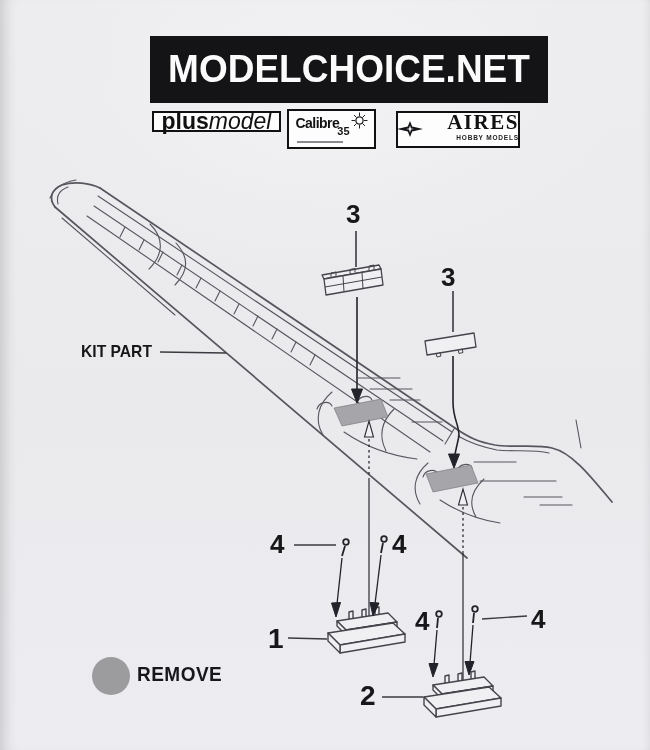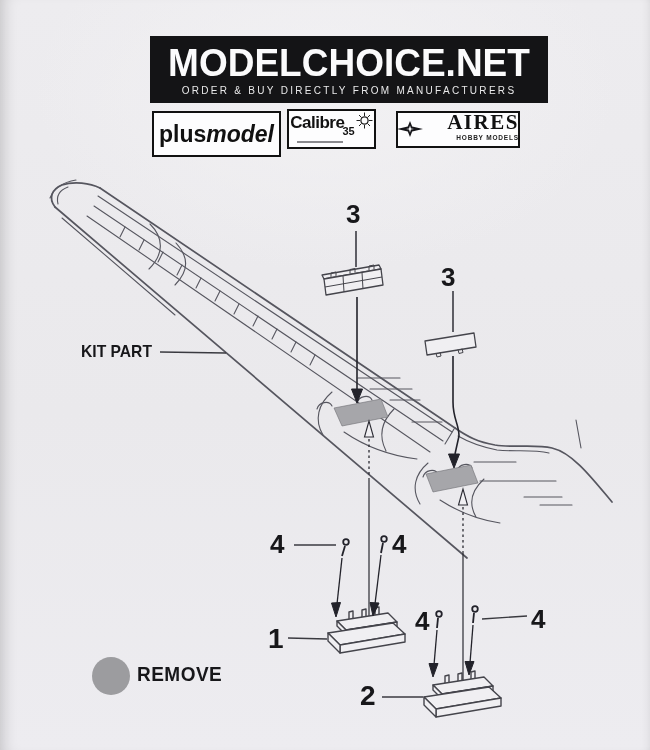--- a/index.html
+++ b/index.html
@@ -16,26 +16,26 @@
     position:absolute; left:150px; top:36px; width:398px; height:67px;
     background:#141416; color:#fbfbfc; text-align:center;
     display:flex; flex-direction:column; justify-content:center;
   }
   .banner .title { font-size:37px; font-weight:800; letter-spacing:0px; line-height:40px; transform:scaleY(1.04); }
   .banner .subtitle { font-size:10px; font-weight:400; letter-spacing:2.3px; color:#e9e9ea; margin-top:1px; }
   .logo-box {
     position:absolute; background:#fdfdfe; border:2.5px solid #111;
     display:flex; align-items:center; justify-content:center; box-sizing:border-box; color:#111;
   }
-  .logo-plusmodel { left:152px; top:111px; width:129px; height:46px; font-size:23px; }
+  .logo-plusmodel { left:152px; top:111px; width:129px; height:21px; font-size:23px; }
   .logo-plusmodel .p1 { font-weight:800; }
-  .logo-plusmodel .p2 { font-weight:700; font-style:italic; }
+  .logo-plusmodel .p2 { font-weight:400; font-style:italic; }
   .logo-calibre { left:287px; top:109px; width:89px; height:40px; flex-direction:column; }
   .calibre-row { display:flex; align-items:flex-start; line-height:16px; }
-  .calibre-name { font-size:17px; font-weight:800; letter-spacing:-0.5px; }
+  .calibre-name { font-size:14px; font-weight:800; letter-spacing:-0.5px; }
   .calibre-scale { font-size:11px; font-weight:800; margin:8px 0 0 -2px; }
   .calibre-micro { width:46px; height:2.5px; background:#8a8a8e; margin:2px 18px 0 0; align-self:flex-start; margin-left:8px; }
   .logo-aires { left:396px; top:111px; width:124px; height:37px; gap:24px; }
   .aires-text { display:flex; flex-direction:column; align-items:flex-end; line-height:18px; }
   .aires-name { font-family:"Liberation Serif", serif; font-size:21px; font-weight:700; letter-spacing:1.5px; }
   .aires-sub { font-size:6.5px; font-weight:700; letter-spacing:0.8px; margin-top:-2px; color:#222; }
   
   svg.diagram { position:absolute; left:0; top:0; z-index:1; }
   .label { position:absolute; z-index:2; font-weight:800; color:#17171a; white-space:nowrap; }
   .num { font-size:26px; letter-spacing:-1px; }
@@ -48,21 +48,20 @@
   #lbl-1  { left:268px; top:623px; font-size:28px; }
   #lbl-2  { left:360px; top:680px; font-size:28px; }
   #lbl-kitpart { left:81px; top:342px; font-size:17px; transform:scaleX(.92); transform-origin:left center; letter-spacing:0; }
   #lbl-remove { left:137px; top:663px; font-size:20px; letter-spacing:.5px; transform:scaleX(.95); transform-origin:left center; }
 </style>
 </head>
 <body>
 
 <div class="banner">
   <div class="title">MODELCHOICE.NET</div>
-  <div class="subtitle">ORDER &amp; BUY DIRECTLY FROM MANUFACTURERS</div>
 </div>
 
 <div class="logo-box logo-plusmodel">
   <span class="p1">plus</span>
     <span class="p2">model</span>
 </div>
 
 <div class="logo-box logo-calibre">
   <div class="calibre-row">
     <span class="calibre-name">Calibre</span>

